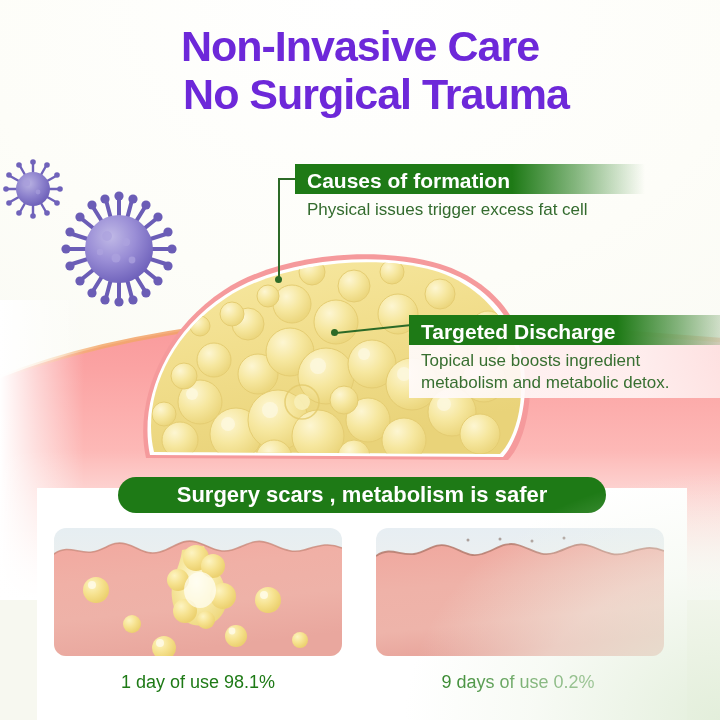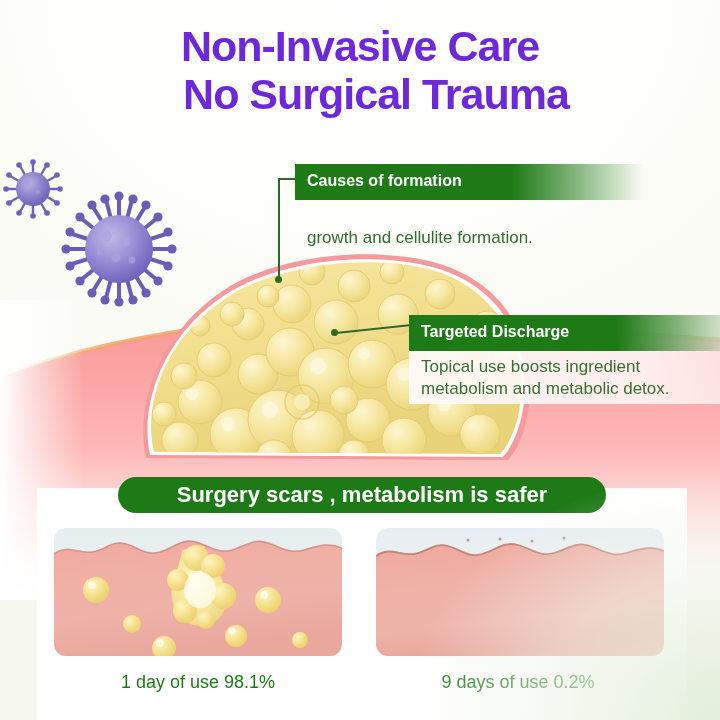--- a/index.html
+++ b/index.html
@@ -36,22 +36,22 @@
     position:absolute;left:0;top:22px;width:720px;text-align:center;
     color:#6d28d9;font-weight:bold;font-size:43px;line-height:48px;
     letter-spacing:-1px;
   }
   .title .l2{display:block;padding-left:32px;}
 
   
   .callout{position:absolute;}
   .callout .banner{
     display:inline-block;
-    padding:4px 14px 6px 12px;
-    color:#ffffff;font-size:16px;font-weight:bold;line-height:26px;
+    padding:4px 14px 0 12px;
+    color:#ffffff;font-size:21px;font-weight:bold;line-height:26px;
     white-space:nowrap;
     text-align:center;
   }
   .callout .banner-wrap{
     display:block;
     background:linear-gradient(to right,#1e7a16 0%,#1e7a16 62%,rgba(30,122,22,.55) 80%,rgba(30,122,22,0) 100%);
   }
   .callout .body{
     display:block;
     color:#2f6b2a;font-size:17px;line-height:22px;
@@ -341,22 +341,21 @@
     <div class="vline" style="left:278px;top:178px;width:2px;height:102px;"></div>
     <div class="hline" style="left:278px;top:178px;width:20px;height:2px;"></div>
     <div class="dot" style="left:275px;top:276px;"></div>
   </div>
 
   <div class="callout" id="callout-causes">
     <span class="banner-wrap">
       <span class="banner">Causes of formation</span>
     </span>
     <span class="body">
-      <br>
-      <span>growth and cellulite formation.</span>
+      <span>Physical issues trigger excess fat cell</span><br>
     </span>
   </div>
 
   <div class="connector">
     <div class="hline" style="left:336px;top:332px;width:76px;height:2px;
         transform:rotate(-6deg);transform-origin:left center;"></div>
     <div class="dot" style="left:331px;top:329px;"></div>
   </div>
 
   <div class="callout" id="callout-discharge">

